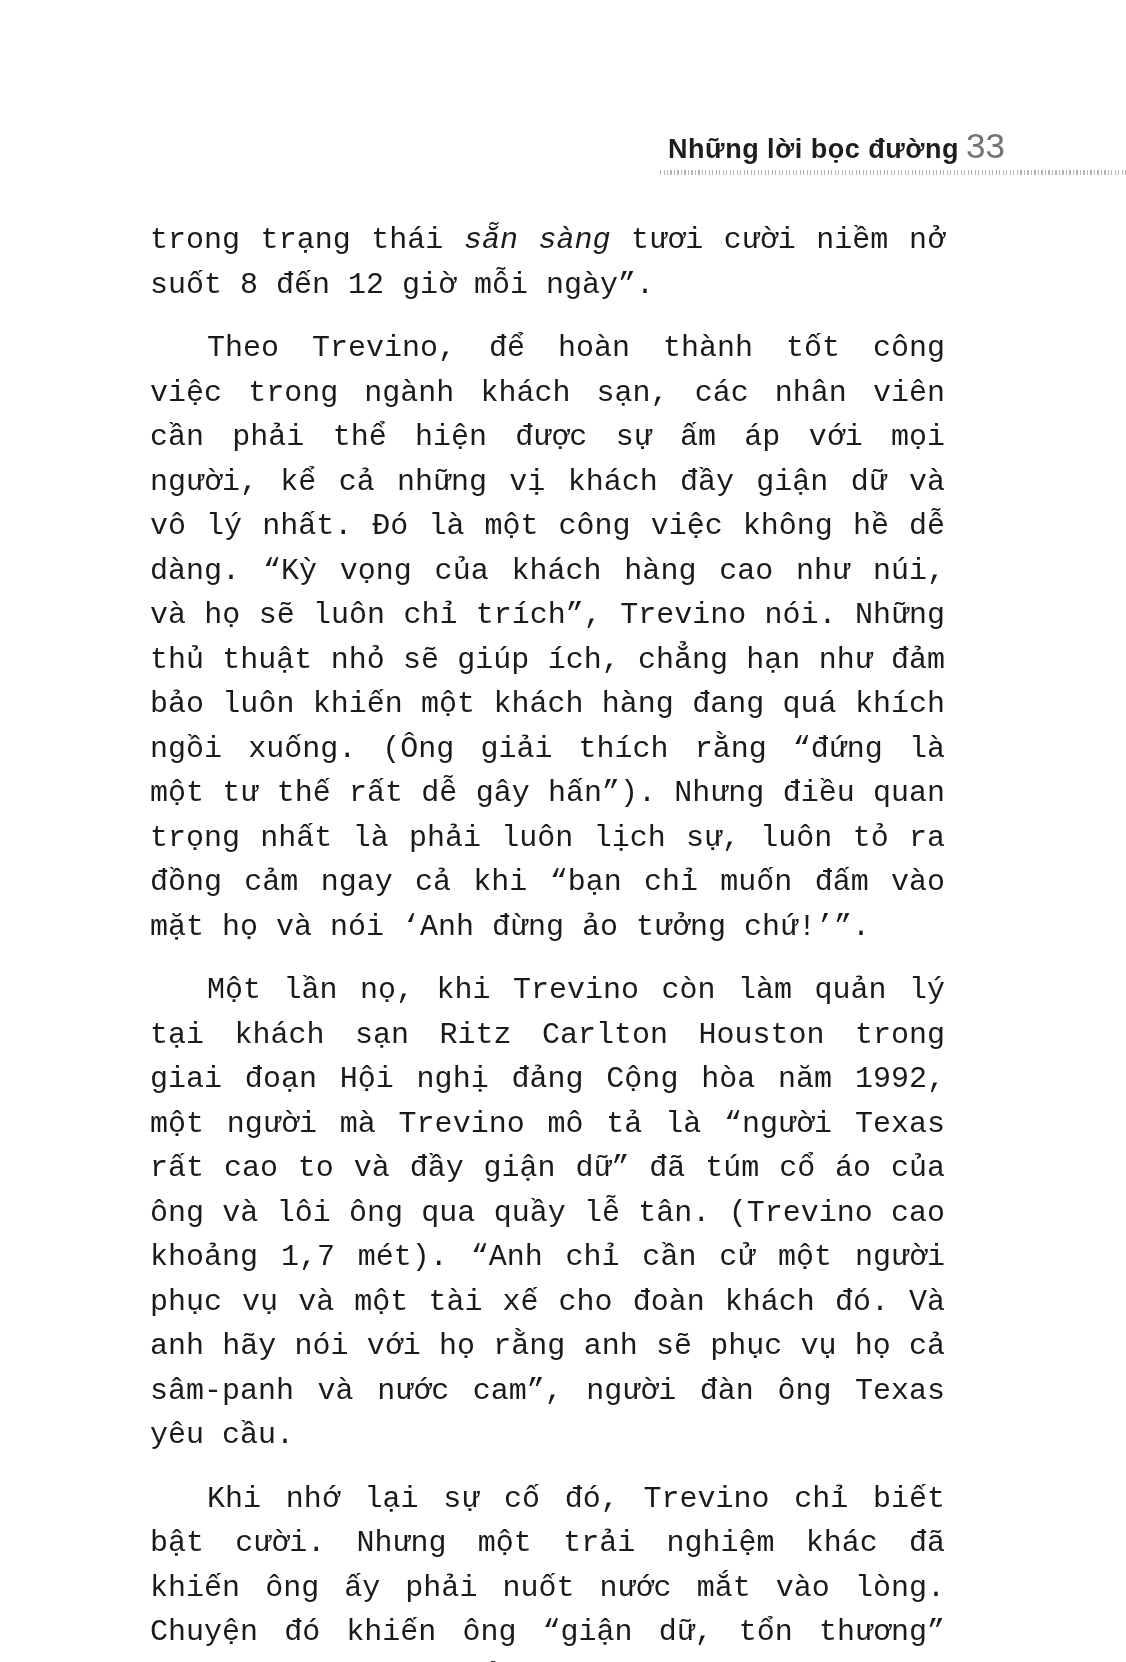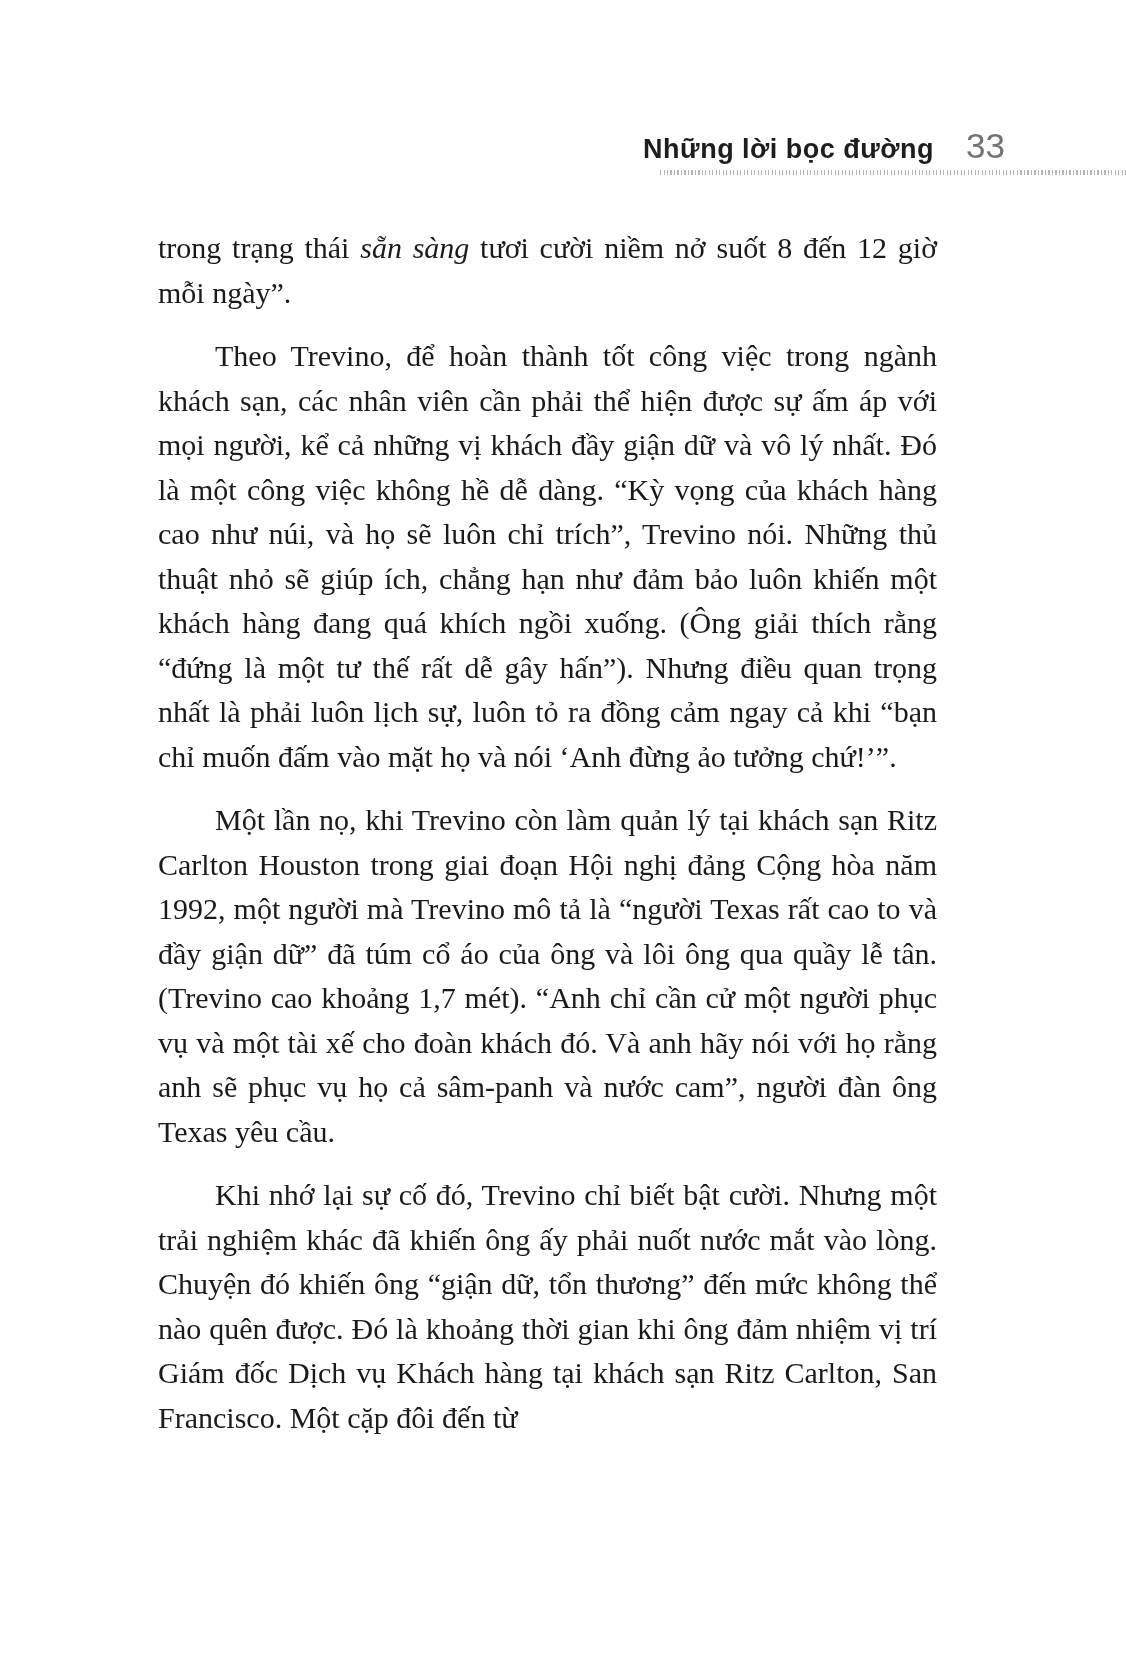--- a/index.html
+++ b/index.html
@@ -17,21 +17,21 @@
     position: absolute;
     top: 126px;
     left: 0;
     right: 0;
     height: 52px;
   }
   .header-row {
     display: flex;
     justify-content: flex-end;
     align-items: baseline;
-    gap: 32px;
+    gap: 7px;
     padding-right: 121px;
   }
   .running-title {
     font-family: "Liberation Sans", "DejaVu Sans", sans-serif;
     font-weight: 700;
     font-size: 27px;
     letter-spacing: 0.5px;
     color: #1d1d1d;
     white-space: nowrap;
   }
@@ -60,22 +60,23 @@
     position: absolute;
     top: 218px;
     left: 150px;
     width: 795px;
     font-size: 30px;
     line-height: 44.5px;
     color: #1a1a1a;
     text-align: justify;
   }
   .body-text p {
-    margin: 8px;
+    margin: 0;
     padding: 0;
+    font-family: Liberation Mono, monospace;
   }
   .body-text p + p {
     margin-top: 19px;
   }
   .body-text p.indent {
     text-indent: 57px;
   }
   .body-text em {
     font-style: italic;
   }

